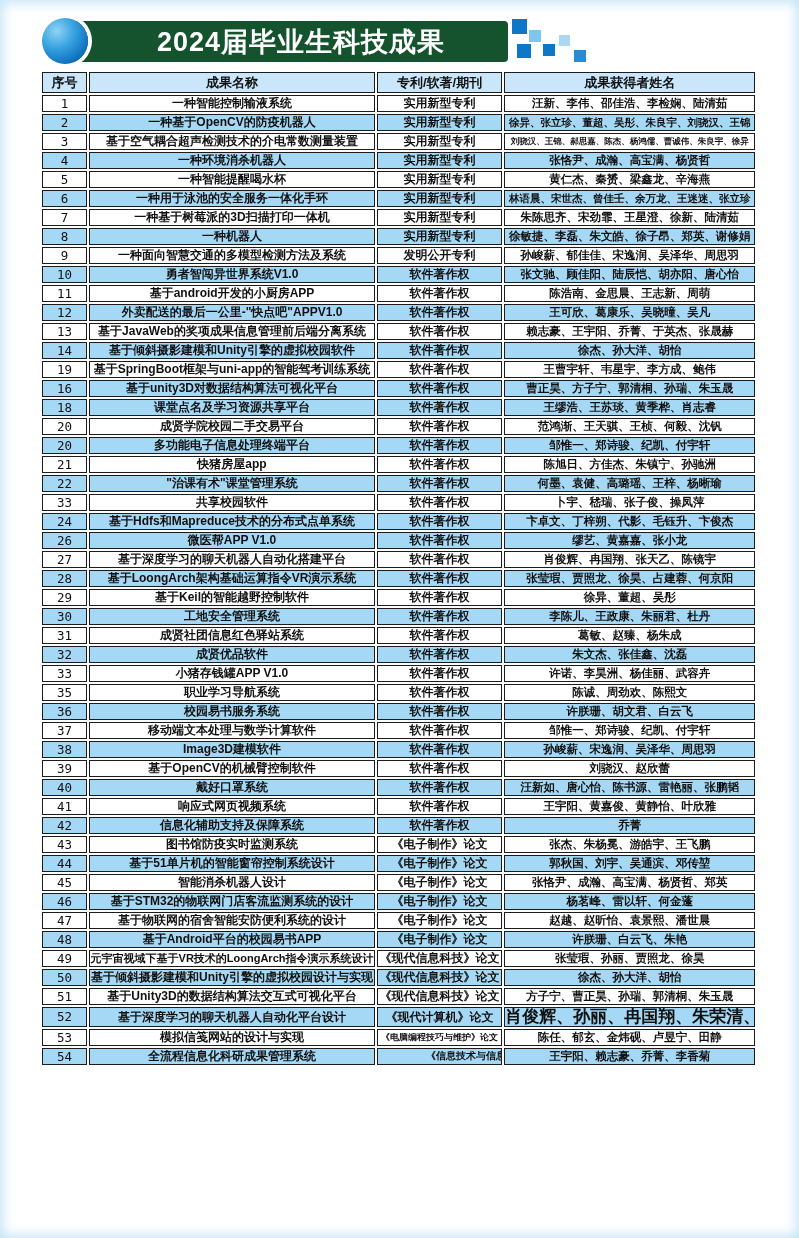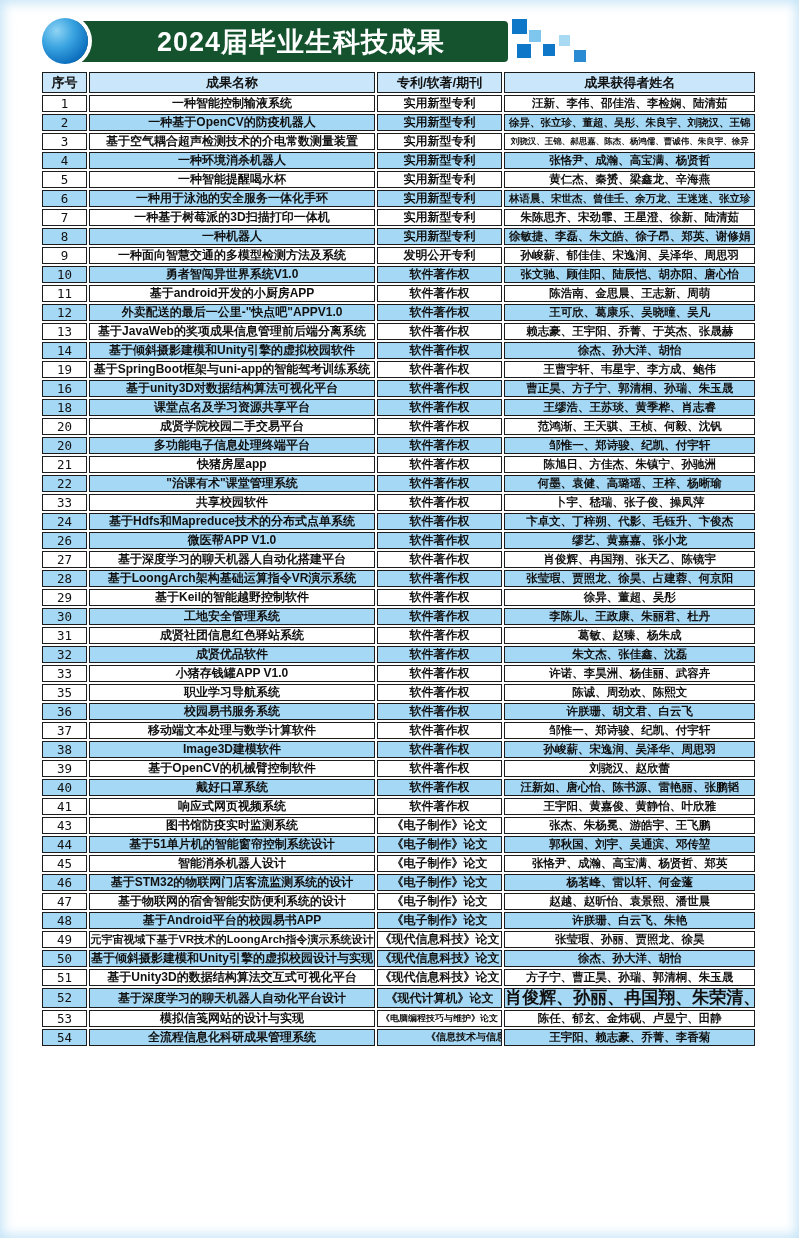--- a/index.html
+++ b/index.html
@@ -630,20 +630,34 @@
         <td>
           <div class="cell name">响应式网页视频系统</div>
         </td>
         <td>
           <div class="cell type">软件著作权</div>
         </td>
         <td>
           <div class="cell auth">王宇阳、黄嘉俊、黄静怡、叶欣雅</div>
         </td>
       </tr>
+      <tr class="alt">
+        <td>
+          <div class="cell no">42</div>
+        </td>
+        <td>
+          <div class="cell name">信息化辅助支持及保障系统</div>
+        </td>
+        <td>
+          <div class="cell type">软件著作权</div>
+        </td>
+        <td>
+          <div class="cell auth">乔菁</div>
+        </td>
+      </tr>
       <tr>
         <td>
           <div class="cell no">43</div>
         </td>
         <td>
           <div class="cell name">图书馆防疫实时监测系统</div>
         </td>
         <td>
           <div class="cell type">《电子制作》论文</div>
         </td>

